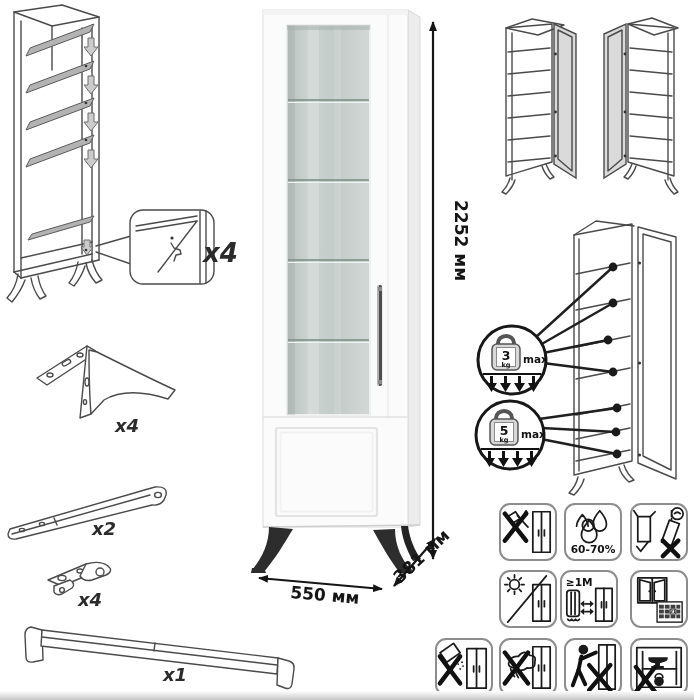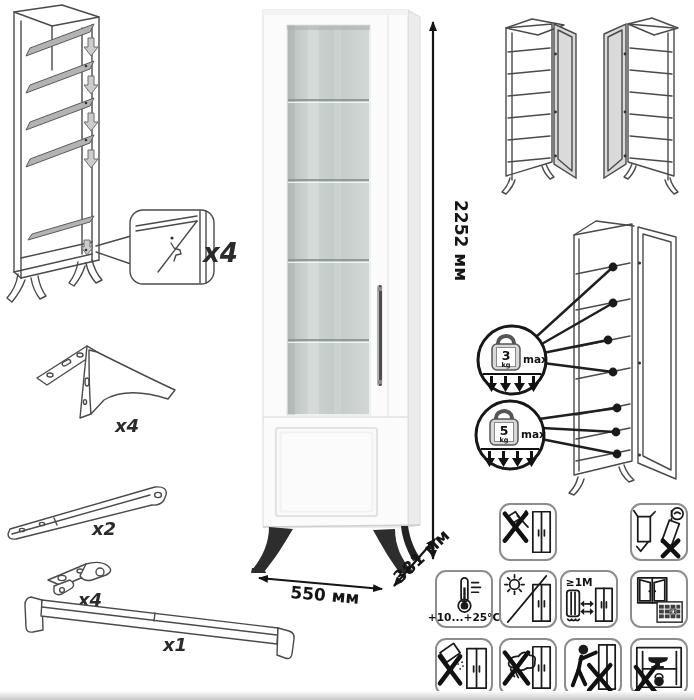--- a/index.html
+++ b/index.html
@@ -121,21 +121,21 @@
   <ellipse class="ln" cx="22" cy="30" rx="4" ry="2.6"></ellipse>
   <ellipse class="ln" cx="40" cy="23" rx="3" ry="2"></ellipse>
   <path class="lnw" d="M46,16 q14,-4 22,2 q6,5 -2,9 l-14,5 q-8,2 -12,-4 Z"></path>
   <circle class="ln" cx="60" cy="24" r="4"></circle>
   <path class="lnw" d="M14,38 l16,-6 q6,4 2,8 l-10,6 q-6,2 -8,-2 Z"></path>
   <circle class="ln" cx="22" cy="42" r="2.4"></circle>
   <text class="qty" x="38" y="58" font-size="16">x4</text>
 </svg>
 </div>
 
-<div class="abs" style="left:15px;top:585px;text-align:right;">
+<div class="abs" style="left:15px;top:615px;text-align:right;">
 <svg width="290" height="80" viewBox="0 0 290 80">
   <path class="lnw" d="M16,12 q-6,1 -6,8 l1,22 q0,6 7,5 l10,-2 L27,15 Z"></path>
   <polygon class="lnw" points="27,15 263,43 262,59 26,31"></polygon>
   <line class="ln" x1="27" y1="22" x2="262" y2="50" stroke-width="0.8"></line>
   <line class="ln" x1="140" y1="28" x2="139" y2="36" stroke-width="0.8"></line>
   <path class="lnw" d="M263,43 l11,3 q6,2 5,8 l-2,15 q-1,6 -7,4 l-8,-3 Z"></path>
   <text class="qty" x="148" y="66">x1</text>
 </svg>
 </div>
 
@@ -362,50 +362,46 @@
       <path class="ic" d="M26,6 q3,3 0,5 q-3,-2 0,-5" stroke-width="1.3"></path>
       <line class="xmk" x1="4" y1="9" x2="26" y2="37"></line>
         <line class="xmk" x1="26" y1="9" x2="4" y2="37"></line>
       <rect class="ic" x="33" y="7" width="18" height="42"></rect>
         <line class="ic" x1="42" y1="7" x2="42" y2="49" stroke-width="1.3"></line>
       <line class="ic" x1="39" y1="26" x2="39" y2="32" stroke-width="1.3"></line>
         <line class="ic" x1="45" y1="26" x2="45" y2="32" stroke-width="1.3"></line>
     </svg>
   </div>
 
+  <div class="care-icon" style="left:134px;top:5px;">
+    <svg width="54" height="54" viewBox="0 0 56 56">
+      <path class="ic" d="M17,25 a6,6 0 1 1 0,0.1 M17,25 m-6,1 q0,-5 6,-12 q6,7 6,12" transform="translate(0,-4)" stroke-width="1.7"></path>
+      <path class="ic" d="M35,6 q7,8 7,14 a7,7 0 1 1 -14,0 q0,-6 7,-14 Z" stroke-width="1.7"></path>
+      <path class="ic" d="M24,16 q8,9 8,15 a8,8 0 1 1 -16,0 q0,-6 8,-15 Z" stroke-width="1.8"></path>
+      <text class="itx" x="28" y="50" text-anchor="middle" font-size="11.5">60-70%</text>
+    </svg>
+  </div>
 
   <div class="care-icon" style="left:200px;top:5px;">
     <svg width="54" height="54" viewBox="0 0 56 56">
       <rect class="ic" x="6" y="12" width="13" height="26" stroke-width="1.5"></rect>
       <line class="ic" x1="6" y1="12" x2="2" y2="6" stroke-width="1.3"></line>
         <line class="ic" x1="19" y1="12" x2="24" y2="7" stroke-width="1.3"></line>
       <path class="ic" d="M5,43 l4,5 l8,-10" stroke-width="2.4"></path>
       <circle class="ic" cx="47" cy="9" r="6" stroke-width="1.5"></circle>
       <path class="ic" d="M44,9 q3,-3 6,0" stroke-width="1.2"></path>
       <g transform="rotate(20 40 30)">
           <rect class="ic" x="34" y="17" width="11" height="24" stroke-width="1.5"></rect>
         </g>
       <line class="ic" x1="41" y1="6" x2="41" y2="15" stroke-width="1.1" stroke-dasharray="2,2"></line>
       <line class="xmk" x1="32" y1="37" x2="48" y2="53" stroke-width="4"></line>
         <line class="xmk" x1="48" y1="37" x2="32" y2="53" stroke-width="4"></line>
     </svg>
   </div>
 
-  <div class="care-icon" style="left:5px;top:72px;">
-    <svg width="54" height="54" viewBox="0 0 56 56">
-      <rect class="ic" x="25" y="6" width="7" height="25" rx="3.5" stroke-width="1.6"></rect>
-      <circle class="ic" cx="28.5" cy="35" r="6.5" stroke-width="1.6"></circle>
-      <circle class="icf" cx="28.5" cy="35" r="4"></circle>
-      <rect class="icf" x="27.3" y="16" width="2.4" height="17"></rect>
-      <line class="ic" x1="36" y1="11" x2="43" y2="11" stroke-width="1.4"></line>
-      <line class="ic" x1="36" y1="16" x2="45" y2="16" stroke-width="1.4"></line>
-      <line class="ic" x1="36" y1="21" x2="43" y2="21" stroke-width="1.4"></line>
-      <text class="itx" x="28" y="51" text-anchor="middle" font-size="9">+10...+25°C</text>
-    </svg>
-  </div>
 
   <div class="care-icon" style="left:69px;top:72px;">
     <svg width="54" height="54" viewBox="0 0 56 56">
       <circle class="ic" cx="14" cy="13" r="5" stroke-width="1.6"></circle>
       <g class="ic" stroke-width="1.3">
         <line x1="14" y1="3" x2="14" y2="6"></line>
           <line x1="14" y1="20" x2="14" y2="23"></line>
         <line x1="4" y1="13" x2="7" y2="13"></line>
           <line x1="21" y1="13" x2="24" y2="13"></line>
         <line x1="7" y1="6" x2="9" y2="8"></line>

